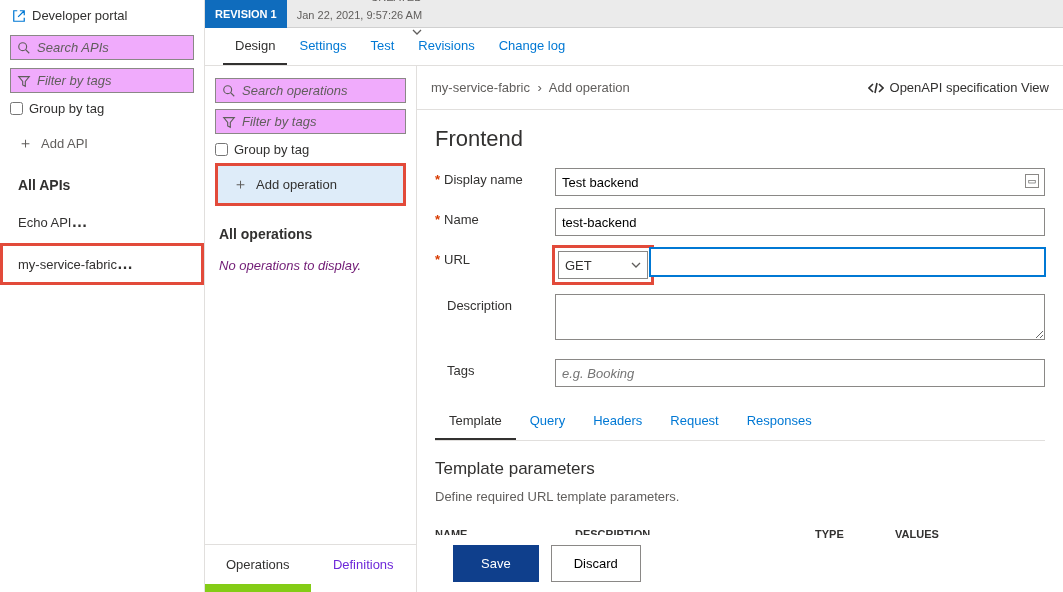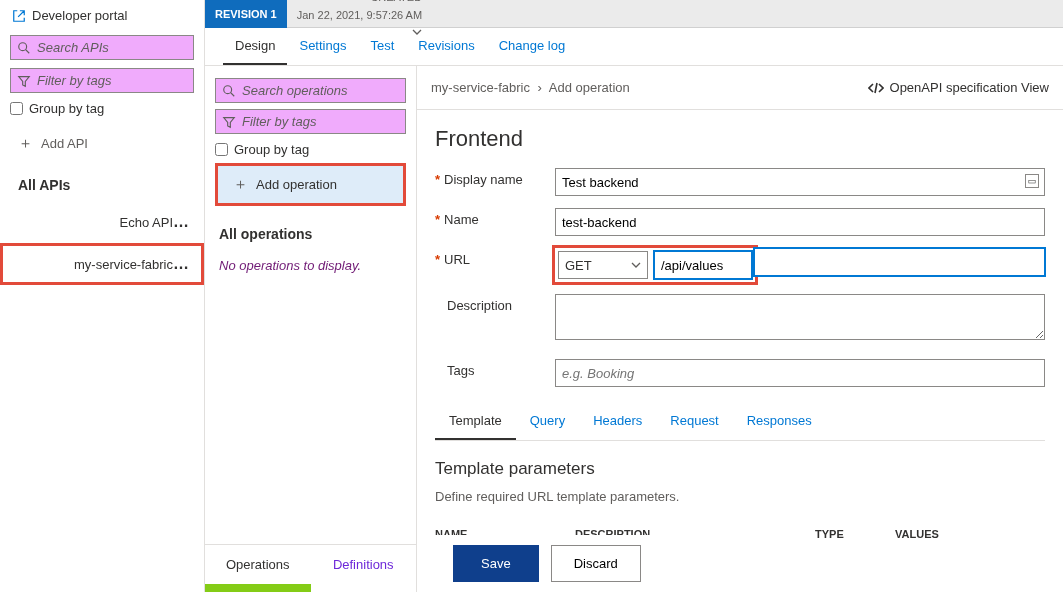--- a/index.html
+++ b/index.html
@@ -14,21 +14,21 @@
     
     .search-box { margin: 4px 10px; border: 1px solid #8a8886; padding: 4px 6px; display: flex; align-items: center; gap: 6px; font-size: 13px; font-style: italic; color: #605e5c; background: #f0abfc; }
     .search-box .icon { width: 14px; height: 14px; flex-shrink: 0; }
     .checkbox-row { display: flex; align-items: center; gap: 6px; padding: 4px 10px; font-size: 13px; }
     .checkbox-row input { margin: 0; }
     
     .add-api-row { display: flex; align-items: center; gap: 8px; padding: 14px 18px; color: #605e5c; font-size: 13px; cursor: pointer; }
     
     .section-title { padding: 10px 18px 8px; font-weight: 600; font-size: 14px; color: #323130; }
     
-    .api-item { display: flex; justify-content: flex-end; align-items: center; padding: 12px 14px 12px 18px; font-size: 13px; cursor: pointer; }
+    .api-item { display: flex; justify-content: flex-start; align-items: center; padding: 12px 14px 12px 18px; font-size: 13px; cursor: pointer; }
     .api-item .dots { font-size: 16px; font-weight: bold; letter-spacing: 1px; }
     .api-item.selected { outline: 3px solid #e24a3a; outline-offset: -3px; }
     .api-item.plain { }
     
     
     .middle-panel { width: 212px; display: flex; flex-direction: column; border-right: 1px solid #e1dfdd; }
     
     .revision-bar { background: #ebebeb; display: flex; align-items: center; height: 28px; border-bottom: 1px solid #d0d0d0; width: 100%; }
     .revision-badge { background: #0f6cbd; color: #fff; padding: 0 10px; height: 28px; display: flex; align-items: center; font-size: 11px; font-weight: 600; }
     .revision-meta { padding: 0 10px; font-size: 11px; color: #605e5c; display: flex; align-items: flex-end; gap: 6px; flex-direction: column; }
@@ -246,23 +246,20 @@
               <span>URL</span>
             </div>
             <div class="input-col" style="display:flex;">
               <div class="url-row" style="flex-shrink:0;">
                 <div class="url-dropdown">
                   <span>GET</span>
                   <svg width="10" height="10" viewBox="0 0 10 10" fill="none" stroke="#605e5c" stroke-width="1.3">
                       <path d="M1 3l4 4 4-4"></path>
                     </svg>
                 </div>
-                <div class="url-input-wrap" style="width:98px;">
-                  <input class="text-input" value="/api/values" style="">
-                </div>
               </div>
               <input class="text-input focused" style="flex: 1 1 0%; margin-left: -1px;">
             </div>
           </div>
 
           <div class="form-row">
             <div class="label-col" style="padding-left:12px;">
               <span>Description</span>
             </div>
             <div class="input-col">

